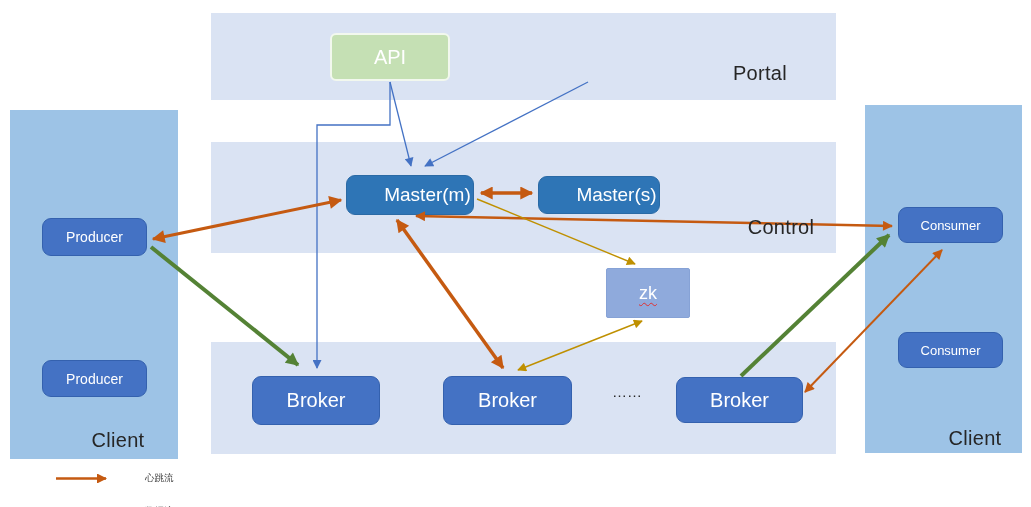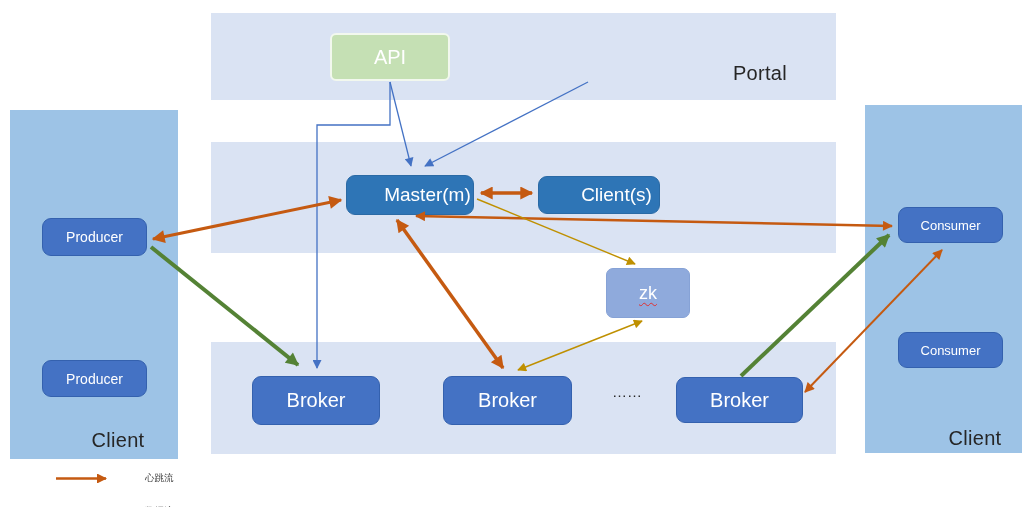--- a/index.html
+++ b/index.html
@@ -16,21 +16,21 @@
   .panel.right{left:865px;top:105px;width:157px;height:348px;}
 
   .zone-label{position:absolute;width:120px;text-align:center;font-size:20px;
     color:#262626;z-index:6;letter-spacing:.3px;}
 
   .node{position:absolute;display:flex;align-items:center;justify-content:center;
     color:#fff;border-radius:9px;z-index:4;box-sizing:border-box;}
   .node.green{background:#C5E0B4;border:2px solid #F2F8EE;font-size:20px;border-radius:6px;}
   .node.master{background:#2E75B6;border:1px solid #2A6AA5;font-size:19px;padding-left:35px;}
   .node.blue{background:#4472C4;border:1px solid #3461AE;}
-  .node.zk{background:#8FAADC;border:1px solid #86A2D6;font-size:18px;border-radius:7px;}
+  .node.zk{background:#8FAADC;border:1px solid #86A2D6;font-size:18px;border-radius:2px;}
   .zk-label{text-decoration:underline wavy #E03030;text-decoration-thickness:1px;text-underline-offset:3px;}
 
   .node.api{left:330px;top:33px;width:120px;height:48px;}
   .node.web{left:527px;top:33px;width:121px;height:48px;}
   .node.master-m{left:346px;top:175px;width:128px;height:40px;}
   .node.master-s{left:538px;top:176px;width:122px;height:38px;}
   .node.zkbox{left:606px;top:268px;width:84px;height:50px;}
   .node.broker1{left:252px;top:376px;width:128px;height:49px;font-size:20px;}
   .node.broker2{left:443px;top:376px;width:129px;height:49px;font-size:20px;}
   .node.broker3{left:676px;top:377px;width:127px;height:46px;font-size:20px;}
@@ -55,32 +55,33 @@
 <div class="canvas">
 
   <div class="band portal"></div>
   <div class="band control"></div>
   <div class="band store"></div>
 
   <div class="panel left"></div>
   <div class="panel right"></div>
 
   <div class="zone-label" style="left:700px;top:62px;">Portal</div>
+  <div class="zone-label" style="left:721px;top:216px;">Control</div>
   <div class="zone-label" style="left:58px;top:429px;">Client</div>
   <div class="zone-label" style="left:915px;top:427px;">Client</div>
 
   <div class="node green api">
     <span>API</span>
   </div>
 
   <div class="node master master-m">
     <span>Master(m)</span>
   </div>
   <div class="node master master-s">
-    <span>Client(s)</span>
+    <span>Master(s)</span>
   </div>
   <div class="node zk zkbox">
     <span class="zk-label">zk</span>
   </div>
 
   <div class="node blue broker1">
     <span>Broker</span>
   </div>
   <div class="node blue broker2">
     <span>Broker</span>

